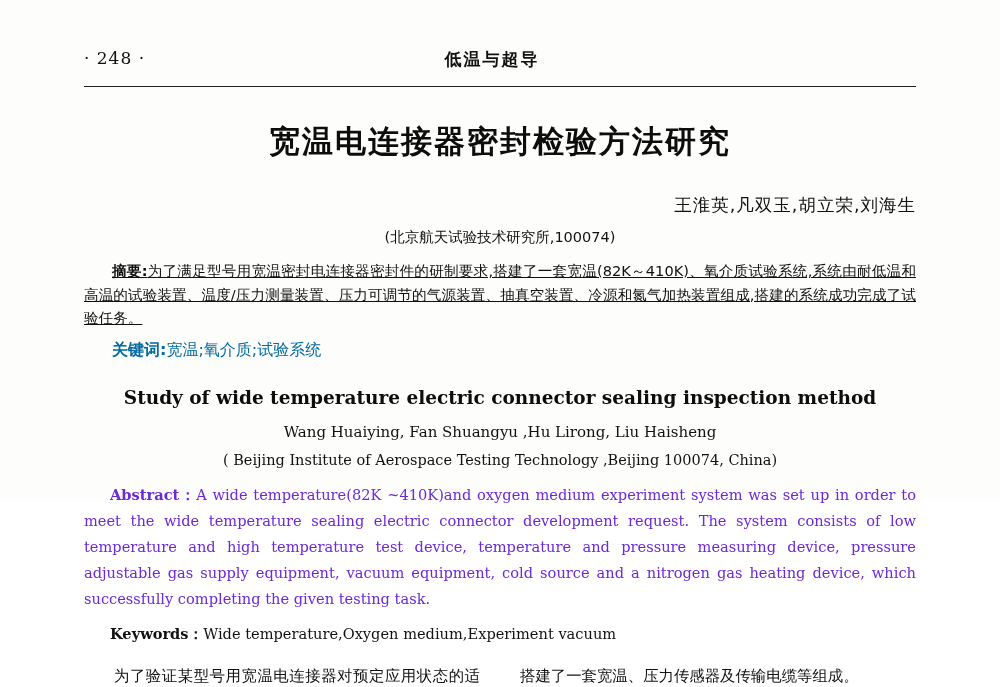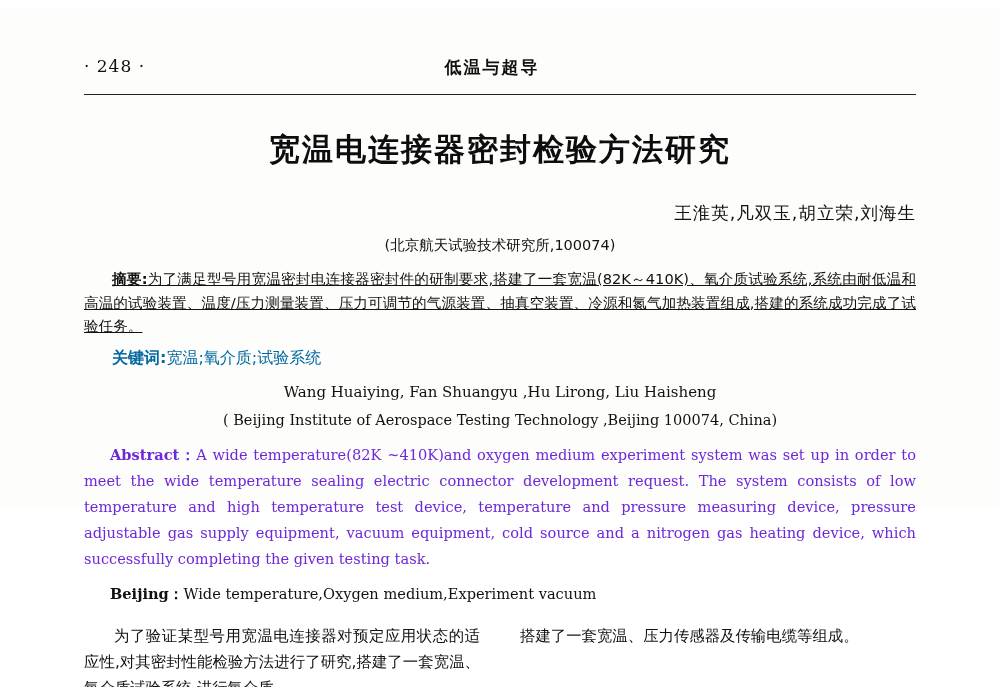--- a/index.html
+++ b/index.html
@@ -14,21 +14,20 @@
     font-family: "DejaVu Sans", sans-serif;
     color: #1a1a1a;
   }
   .page {
     position: relative;
     width: 1000px;
     height: 499px;
     background: #fdfdfb;
     box-sizing: border-box;
     padding: 48px 84px 0 84px;
-    margin-top: 8px;
   }
 
   
   .running-head {
     display: flex;
     align-items: baseline;
     justify-content: flex-start;
     position: relative;
     height: 34px;
   }
@@ -187,31 +186,32 @@
   <div class="cn-affil">(北京航天试验技术研究所,100074)</div>
 
   <div class="cn-abstract">
     <p class="first"><span class="lead">摘要:</span><span>为了满足型号用宽温密封电连接器密封件的研制要求,搭建了一套宽温(82K～410K)、氧介质试验系统,系统由耐低温和高温的试验装置、温度/压力测量装置、压力可调节的气源装置、抽真空装置、冷源和氮气加热装置组成,搭建的系统成功完成了试验任务。</span></p>
   </div>
 
   <div class="cn-keywords">
     <span class="lead">关键词:</span><span>宽温;氧介质;试验系统</span>
   </div>
 
+  <h2 class="en-title">Study of wide temperature electric connector sealing inspection method</h2>
 
   <div class="en-authors">Wang Huaiying, Fan Shuangyu ,Hu Lirong, Liu Haisheng</div>
 
   <div class="en-affil">( Beijing Institute of Aerospace Testing Technology ,Beijing 100074, China)</div>
 
   <div class="en-abstract">
     <p><span class="lead">Abstract：</span><span>A wide temperature(82K ~410K)and oxygen medium experiment system was set up in order to meet the wide temperature sealing electric connector development request. The system consists of low temperature and high temperature test device, temperature and pressure measuring device, pressure adjustable gas supply equipment, vacuum equipment, cold source and a nitrogen gas heating device, which successfully completing the given testing task.</span></p>
   </div>
 
   <div class="en-keywords">
-    <span class="lead">Beijing：</span><span>Wide temperature,Oxygen medium,Experiment vacuum</span>
+    <span class="lead">Keywords：</span><span>Wide temperature,Oxygen medium,Experiment vacuum</span>
   </div>
 
   <div class="body-cols">
     <div class="col">
       <p class="indent">为了验证某型号用宽温电连接器对预定应用状态的适应性,对其密封性能检验方法进行了研究,搭建了一套宽温、氧介质试验系统,进行氧介质</p>
     </div>
     <div class="col">
       <p>搭建了一套宽温、压力传感器及传输电缆等组成。</p>
 
     </div>

